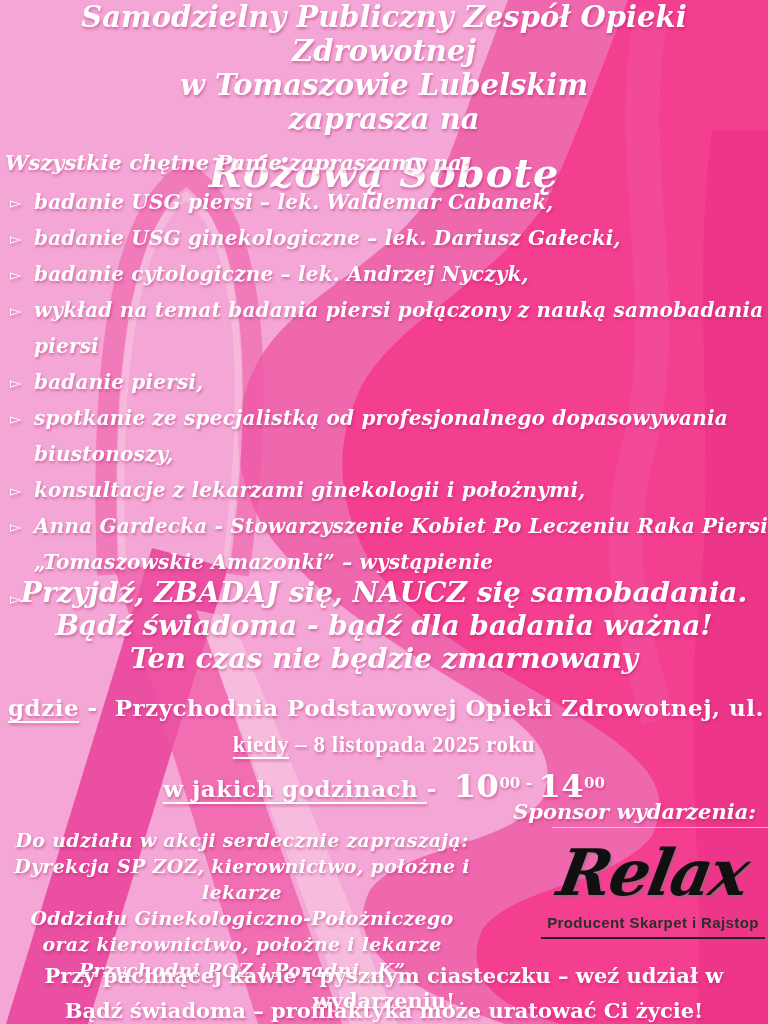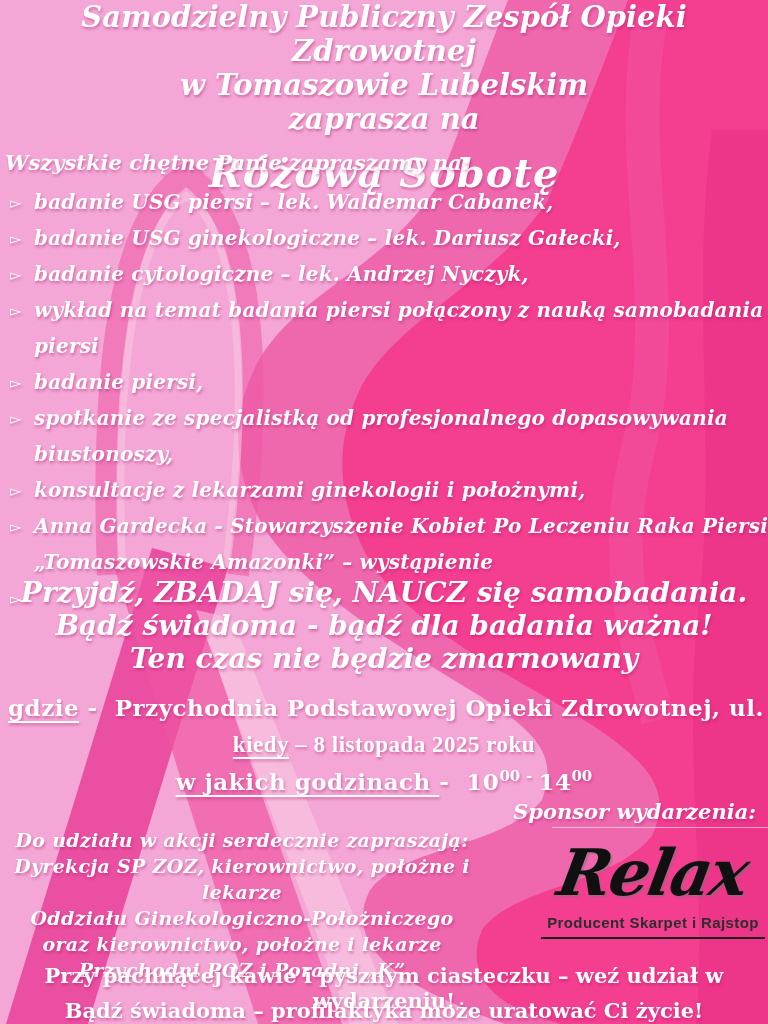--- a/index.html
+++ b/index.html
@@ -26,21 +26,21 @@
   
   .cta{position:absolute;top:576px;left:0;right:0;text-align:center;
        font-weight:bold;font-style:italic;font-size:28px;line-height:33px;}
   
   .details{font-weight:bold;font-size:23px;letter-spacing:.5px;}
   .where{position:absolute;top:694px;left:8px;white-space:nowrap;}
   .when{position:absolute;top:732px;left:0;right:0;text-align:center;font-family:Liberation Serif, serif;}
   .hours{position:absolute;top:767px;left:0;right:0;text-align:center;}
   .ul{text-decoration:underline;text-decoration-thickness:2px;text-underline-offset:5px;}
   .sep{white-space:pre;}
-  .bignum{font-size:23px;}
+  .bignum{font-size:32px;}
   .sup{font-size:15px;vertical-align:9px;letter-spacing:0;}
   .rdash{font-size:15px;vertical-align:9px;white-space:pre;}
   
   .sponsor-h{position:absolute;top:799px;right:12px;font-weight:bold;font-style:italic;font-size:21px;}
   .sponsor-rule{position:absolute;top:827px;left:552px;right:0;height:1px;background:rgba(255,255,255,.55);}
   .logo{position:absolute;top:838px;left:540px;width:226px;text-align:center;color:#101010;text-shadow:none;}
   .logo-name{display:inline-block;font-weight:bold;font-style:italic;font-size:64px;line-height:70px;
              transform:skewX(-10deg);letter-spacing:-2px;
              text-shadow:2px 2px 1px rgba(120,120,120,.5);}
   .logo-sub{display:inline-block;margin-top:6px;padding:0 6px 6px 6px;

